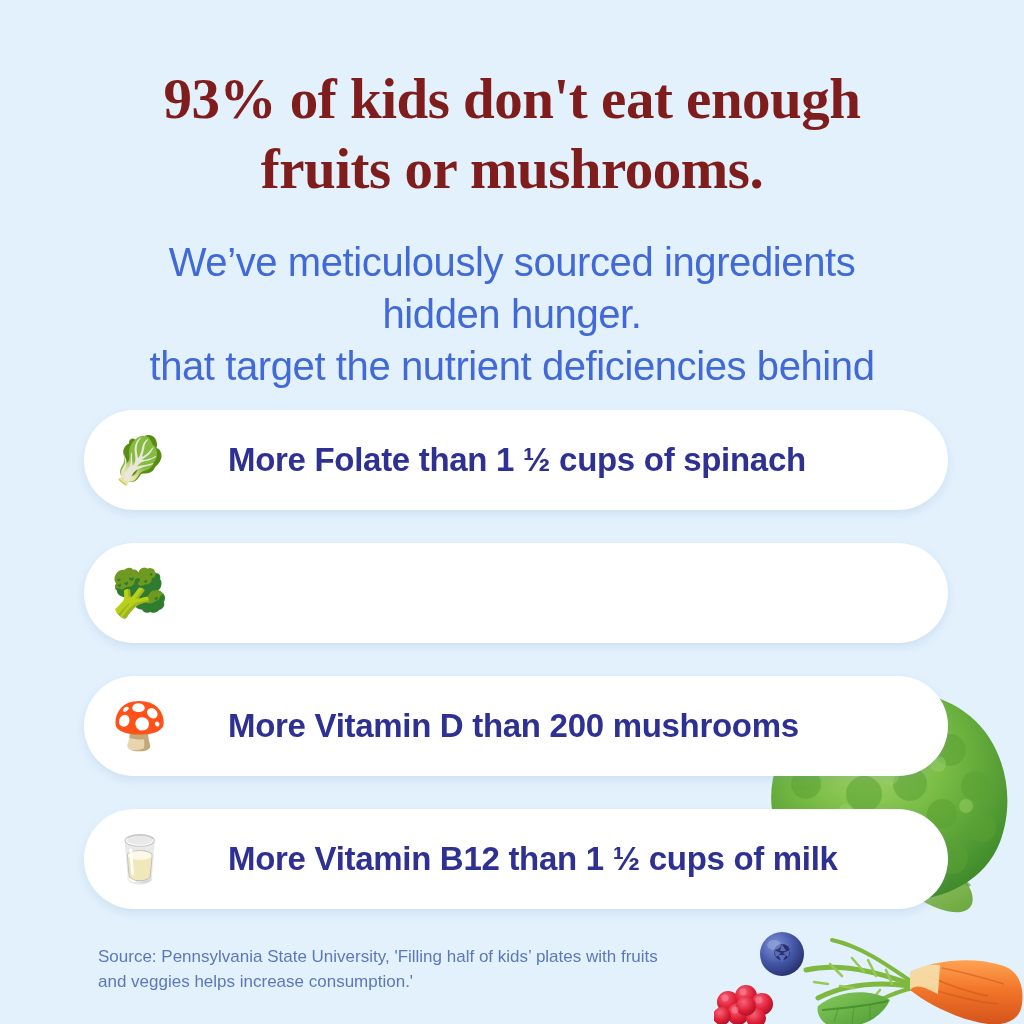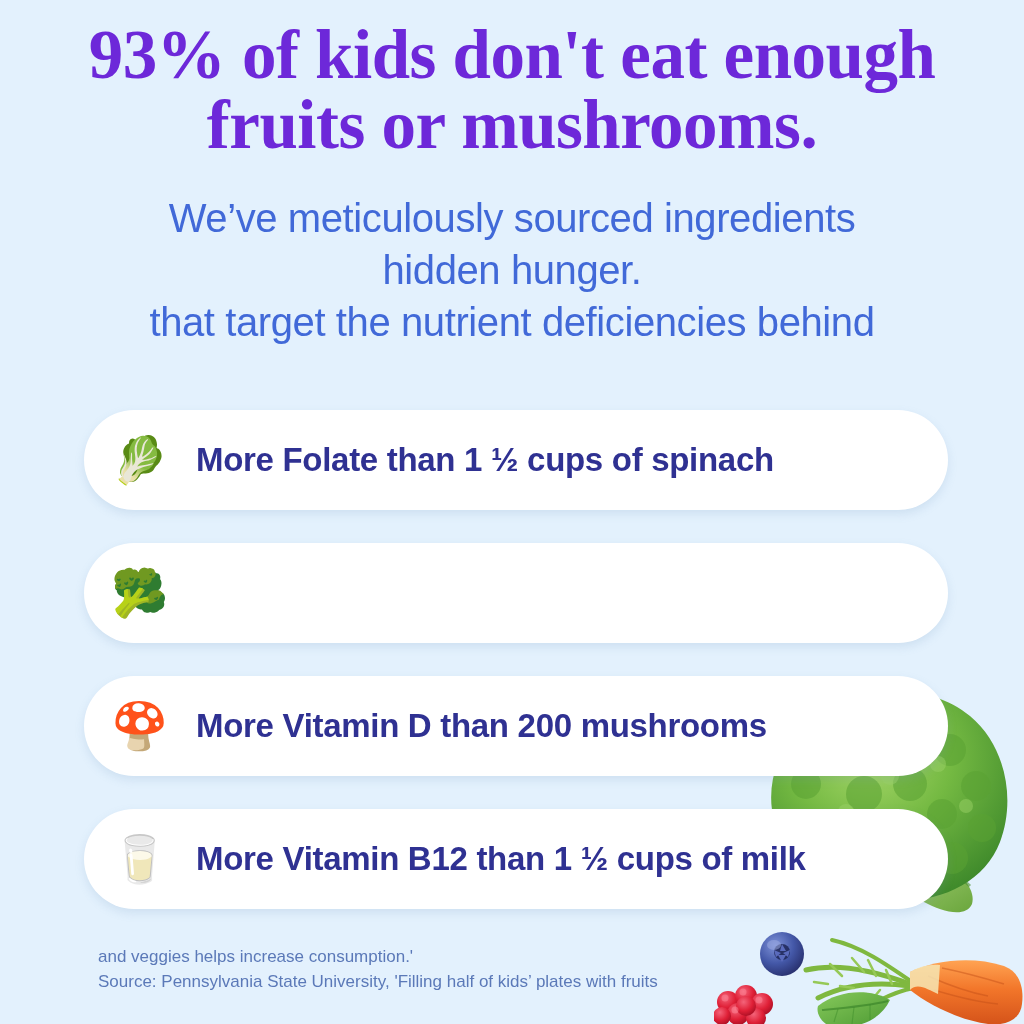--- a/index.html
+++ b/index.html
@@ -13,25 +13,25 @@
   body {
     background:#e3f1fd;
     font-family:"Liberation Sans", sans-serif;
     position:relative;
   }
 
   
   .headline {
     text-align:center;
     font-family:"Liberation Serif", serif;
-    color:#6d28d9;
-    font-size:69px;
+    color:#7f1d1d;
+    font-size:57px;
     line-height:70px;
     letter-spacing:-0.5px;
-    padding-top:20px;
+    padding-top:64px;
   }
   .headline-line { display:block; }
 
   
   .subheadline {
     text-align:center;
     font-family:"Liberation Sans", sans-serif;
     color:#4169d8;
     font-size:40px;
     line-height:52px;
@@ -71,20 +71,21 @@
     user-select:none;
   }
 
   .card-text {
     font-family:"Liberation Sans", sans-serif;
     font-weight:bold;
     color:#2f3192;
     font-size:33px;
     letter-spacing:-0.3px;
     white-space:nowrap;
+    margin-left:32px;
   }
 
   
   .source {
     position:absolute;
     left:98px;
     top:944px;
     width:680px;
     font-family:"Liberation Sans", sans-serif;
     color:#5b79b8;
@@ -136,22 +137,22 @@
   </div>
 
   <div class="card">
     <span class="card-emoji">🥛</span>
     <span class="card-text">More Vitamin B12 than 1 ½ cups of milk</span>
   </div>
 
 </div>
 
 <p class="source">
+  <span class="source-line">Source: Pennsylvania State University, 'Filling half of kids’ plates with fruits</span>
   <span class="source-line">and veggies helps increase consumption.'</span>
-  <span class="source-line">Source: Pennsylvania State University, 'Filling half of kids’ plates with fruits</span>
 </p>
 
 <svg class="produce" viewBox="0 0 310 370" xmlns="http://www.w3.org/2000/svg">
   <defs>
     <radialGradient id="brocHead" cx="42%" cy="32%" r="72%">
       <stop offset="0%" stop-color="#a8d86a"></stop>
       <stop offset="48%" stop-color="#74b942"></stop>
       <stop offset="100%" stop-color="#3f8a2b"></stop>
     </radialGradient>
     <linearGradient id="brocStem" x1="0" y1="0" x2="1" y2="1">

